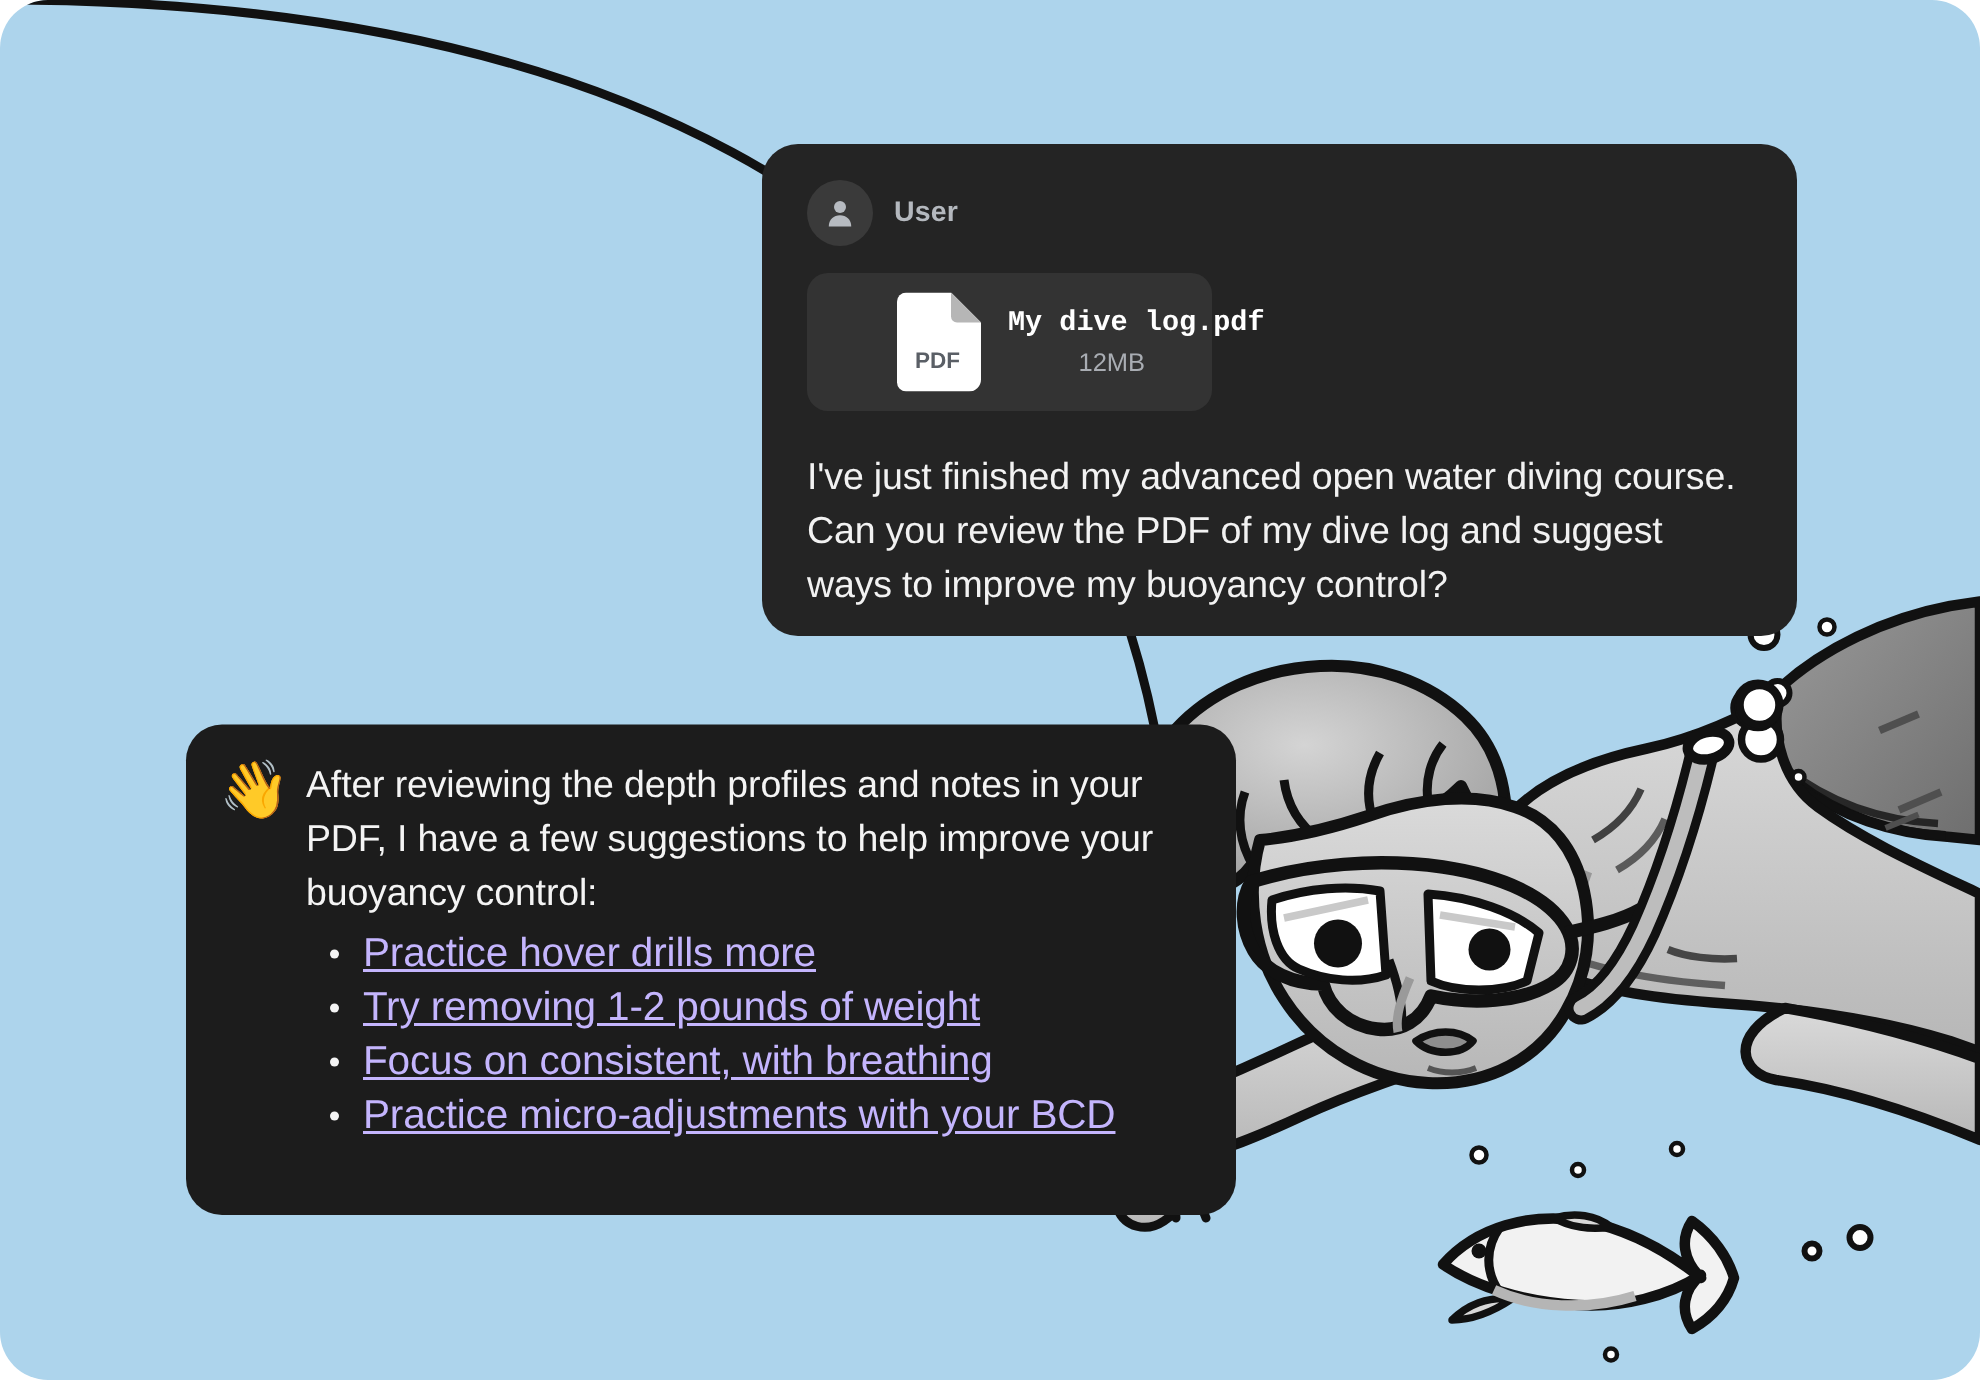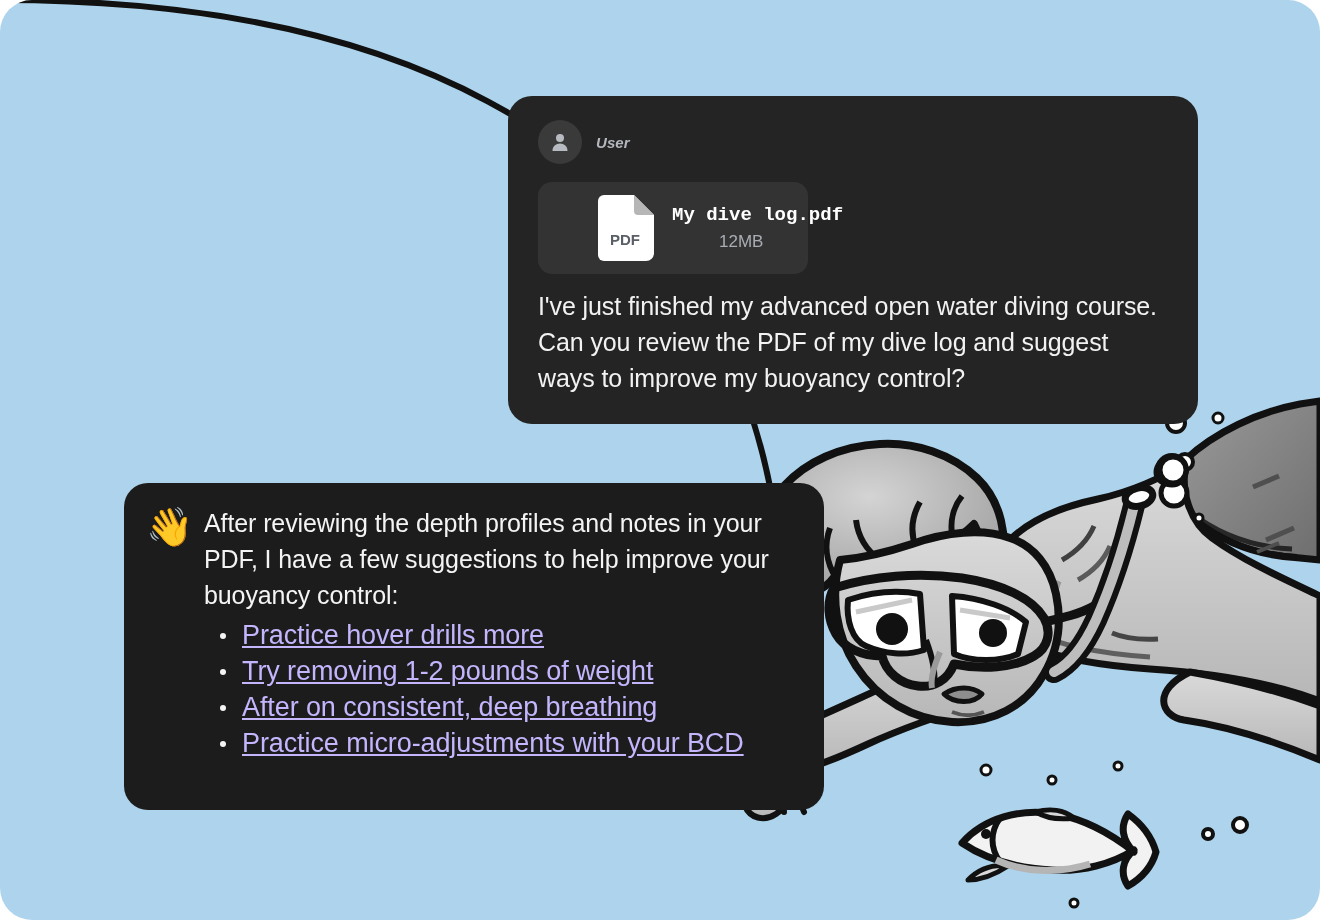--- a/index.html
+++ b/index.html
@@ -59,24 +59,23 @@
     border-radius: 50%;
     background: #3A3A3A;
     display: flex;
     align-items: center;
     justify-content: center;
     flex: none;
   }
   .avatar svg { display:block; }
   .user-label {
     color: #B4B8BE;
-    font-size: 15px;
+    font-size: 19px;
     font-weight: bold;
     letter-spacing: 0.1px;
-    font-style: italic;
   }
 
   
   #attachment-card {
     margin-top: 16px;
     width: 270px;
     height: 92px;
     background: #333333;
     border-radius: 14px;
     display: flex;
@@ -94,21 +93,21 @@
     white-space: nowrap;
     font-family: Liberation Mono, monospace;
   }
   .file-size {
     color: #A9ADB3;
     font-size: 17px;
     margin-left: 47px;
   }
 
   #user-message {
-    margin-top: 14px;
+    margin-top: 26px;
     color: #F2F2F2;
     font-size: 25px;
     line-height: 36px;
     letter-spacing: -0.1px;
   }
 
   
   #assistant-bubble {
     left: 124px;
     top: 483px;
@@ -353,20 +352,20 @@
   </div>
 
   <div class="bubble" id="assistant-bubble">
     <div class="assist-body">
       <span class="wave-emoji">👋</span>
       <div class="assist-text">
         <div id="assistant-intro">After reviewing the depth profiles and notes in your PDF, I have a few suggestions to help improve your buoyancy control:</div>
         <ul id="assistant-list">
             <li>Practice hover drills more</li>
             <li>Try removing 1-2 pounds of weight</li>
-            <li>After on consistent, deep breathing</li>
+            <li>Focus on consistent, with breathing</li>
             <li>Practice micro-adjustments with your BCD</li>
           </ul>
       </div>
     </div>
   </div>
 
 </div>
 
 </body></html>

